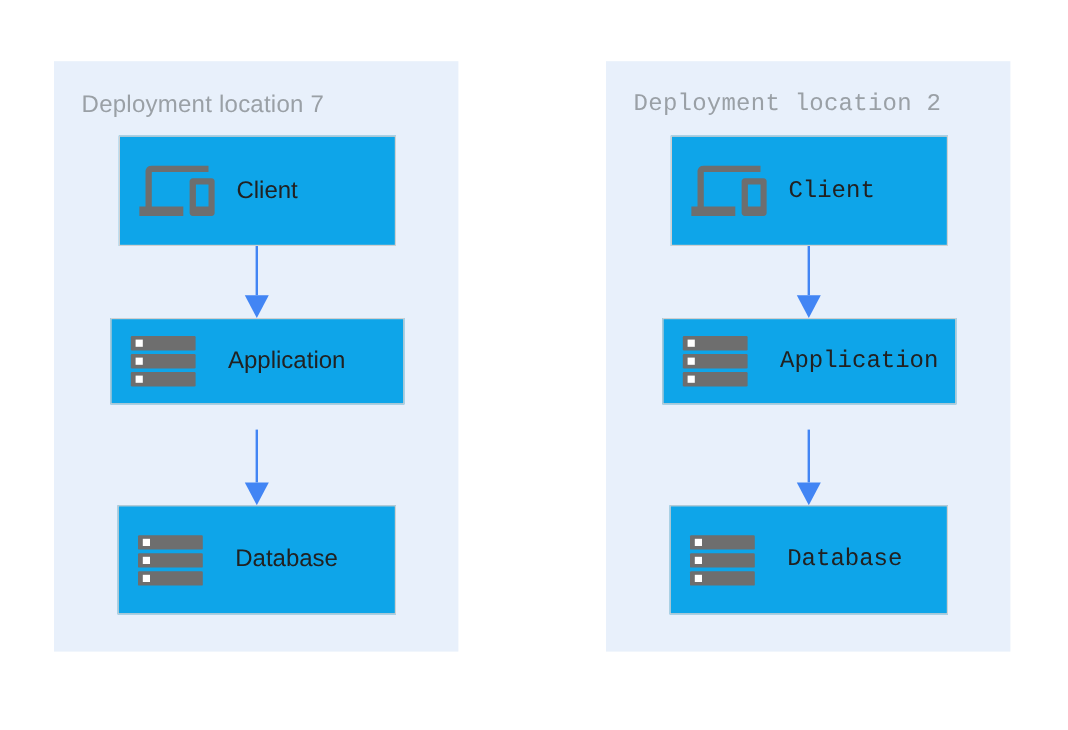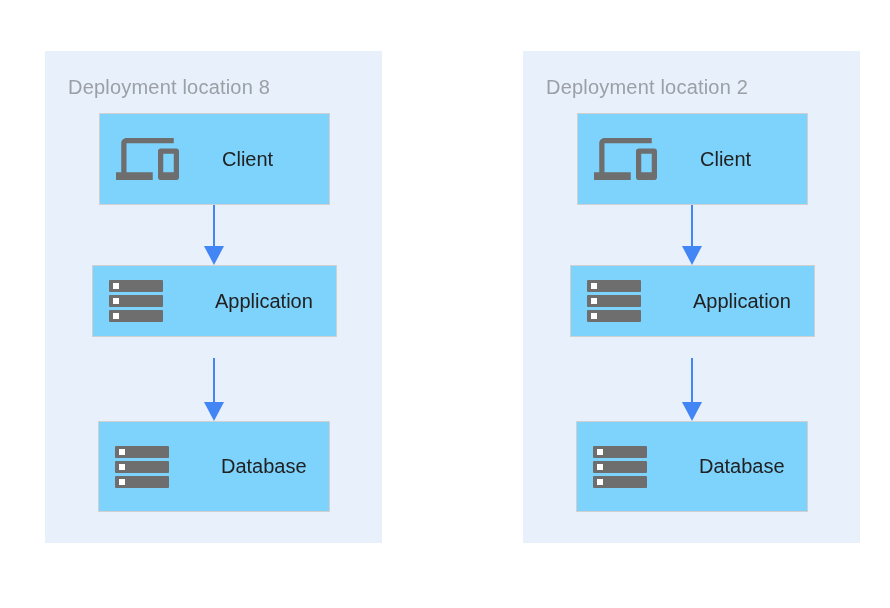--- a/index.html
+++ b/index.html
@@ -16,41 +16,40 @@
     overflow: hidden;
   }
   .panel {
     position: absolute;
     top: 51px;
     width: 337px;
     height: 492px;
     background: #e8f0fb;
   }
   .panel-1 { left: 45px; }
-  .panel-2 { left: 523px; }
+  .panel-2 { left: 505px; font-family: Liberation Mono, monospace; }
 
   .panel-title {
     position: absolute;
     left: 23px;
     top: 25px;
     font-size: 20px;
     letter-spacing: 0.2px;
     color: #9aa0a6;
     white-space: nowrap;
   }
 
   .node {
     position: absolute;
     box-sizing: border-box;
-    background: #7dd3fc;
+    background: #0ea5e9;
     border: 1px solid #d0d0d0;
     display: flex;
     align-items: center;
     padding-left: 16px;
-    gap: 25px;
   }
   .node-client      { left: 54px; top: 62px;  width: 231px; height: 92px; }
   .node-application { left: 47px; top: 214px; width: 245px; height: 72px; }
   .node-database    { left: 53px; top: 370px; width: 232px; height: 91px; }
 
   .icon-wrap {
     width: 63px;
     flex: none;
     display: flex;
     justify-content: flex-start;
@@ -100,21 +99,21 @@
     border-right: 10px solid transparent;
     border-top: 19px solid #4285f4;
   }
 </style>
 </head>
 <body>
 
 <div id="canvas">
 
   <section class="panel panel-1">
-    <div class="panel-title">Deployment location 8</div>
+    <div class="panel-title">Deployment location 7</div>
 
     <div class="node node-client">
       <span class="icon-wrap">
         <svg width="63" height="42" viewBox="0 4 24 16" fill="#6e6e6e" aria-hidden="true">
           <path d="M4 6h18V4H4c-1.1 0-2 .9-2 2v11H0v3h14v-3H4V6zm19 2h-6c-.55 0-1 .45-1 1v10c0 .55.45 1 1 1h6c.55 0 1-.45 1-1V9c0-.55-.45-1-1-1zm-1 9h-4v-7h4v7z"></path>
         </svg>
       </span>
       <span class="node-label">Client</span>
     </div>
 

